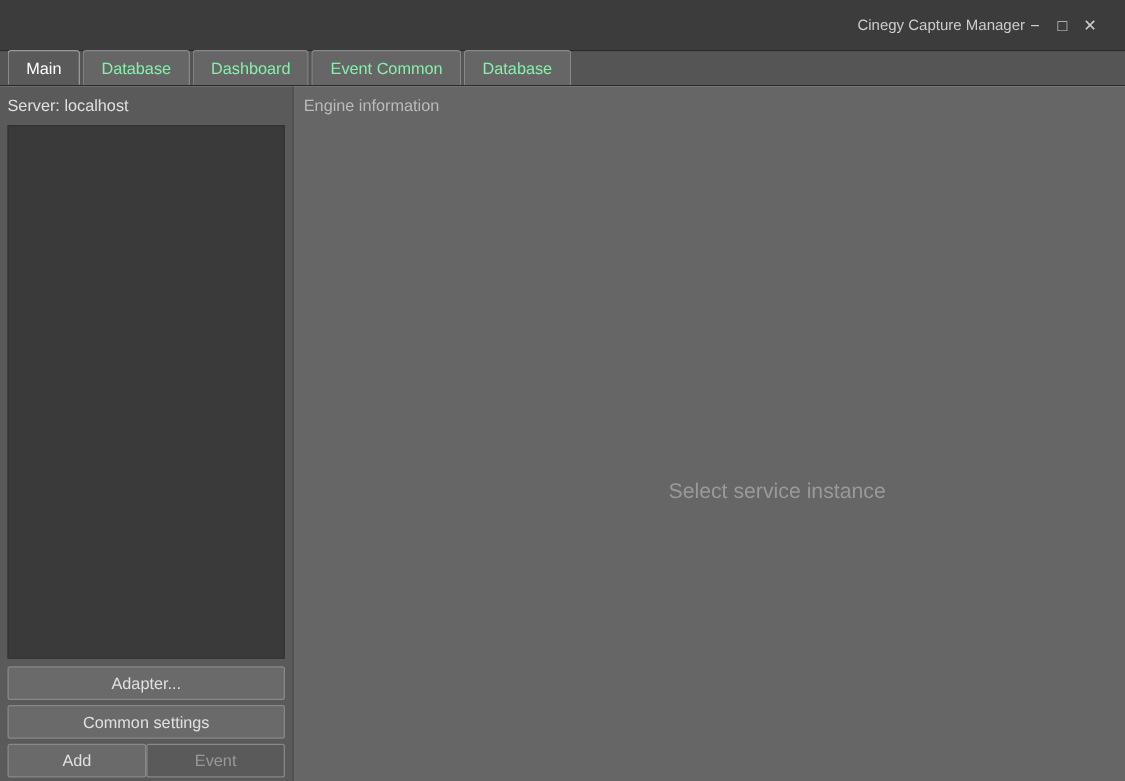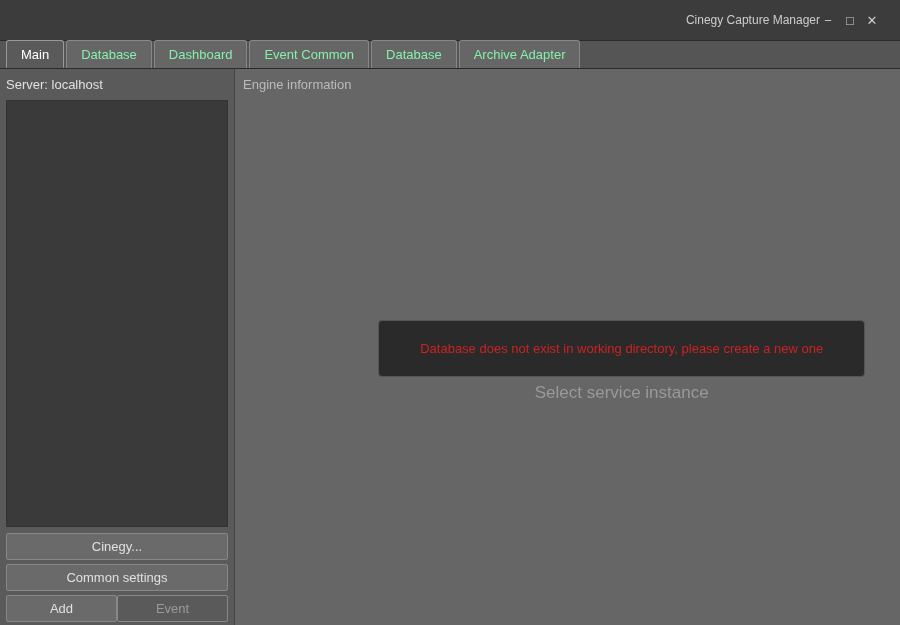--- a/index.html
+++ b/index.html
@@ -206,43 +206,37 @@
   </div>
   <div class="tab">
     <span>Dashboard</span>
   </div>
   <div class="tab">
     <span>Event Common</span>
   </div>
   <div class="tab">
     <span>Database</span>
   </div>
-  <div class="tab">
-    <span>Archive Adapter</span>
-  </div>
 </div>
 
 <div class="main-content">
 
   <div class="left-panel">
     <div class="server-label">Server: localhost</div>
     <div class="server-list"></div>
     <div class="left-buttons">
-      <button class="left-btn">Cinegy...</button>
+      <button class="left-btn">Adapter...</button>
       <button class="left-btn">Common settings</button>
       <div class="bottom-buttons">
         <button class="bottom-btn">Add</button>
         <button class="bottom-btn remove">Event</button>
       </div>
     </div>
   </div>
 
   <div class="right-panel">
     <div class="engine-info-label">Engine information</div>
     <div class="engine-info-area">
-      <div class="error-box">
-        <span class="error-text">Database does not exist in working directory, please create a new one</span>
-      </div>
       <div class="select-hint">Select service instance</div>
     </div>
   </div>
 
 </div>
 
 </body></html>

